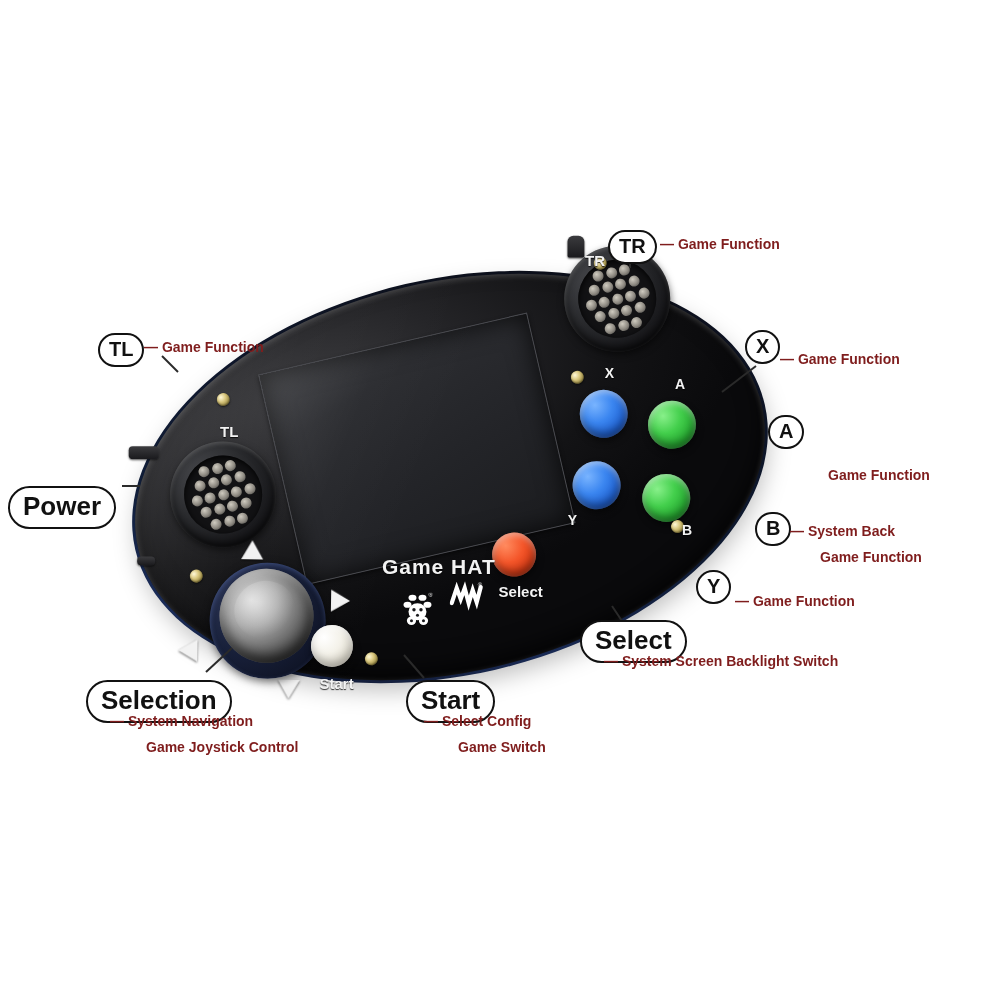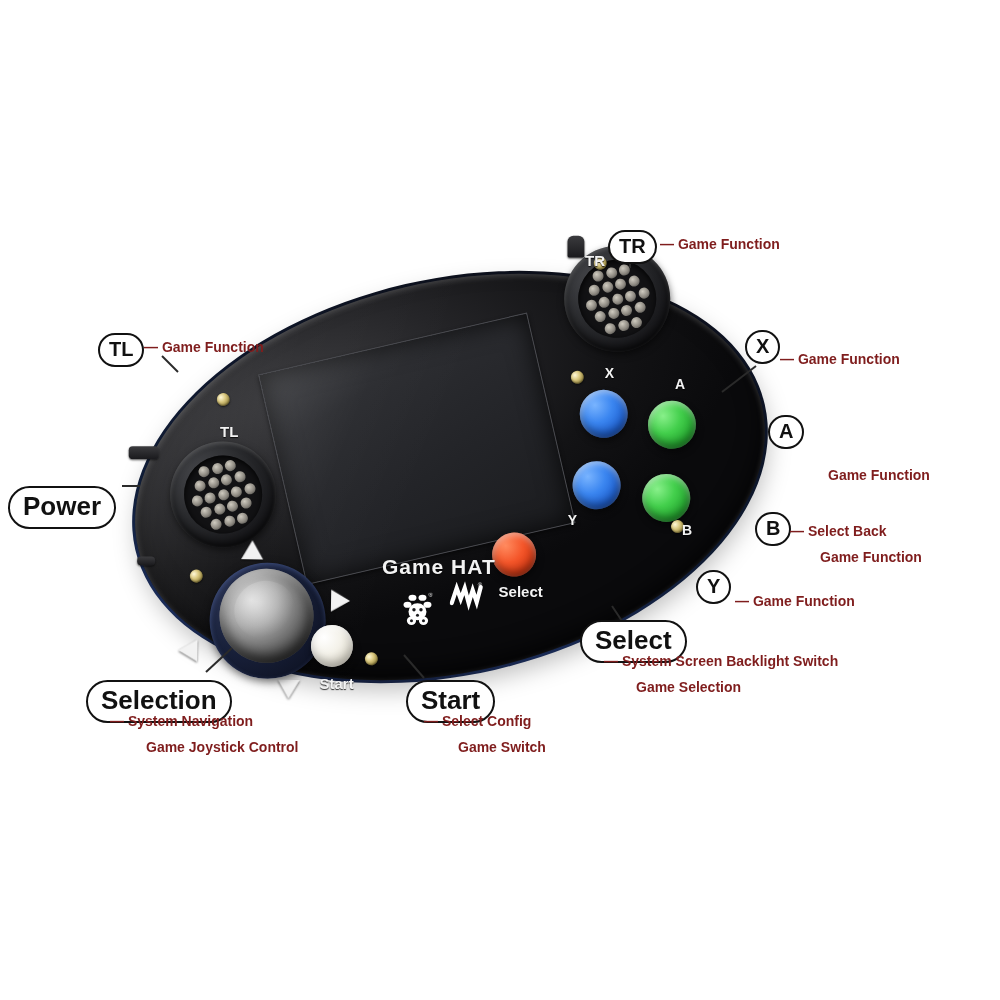--- a/index.html
+++ b/index.html
@@ -349,29 +349,28 @@
 
   <div class="pill small" style="left:745px;top:330px;">X</div>
   <div class="calltext" style="left:780px;top:350px;">— Game Function</div>
 
   <div class="pill small" style="left:768px;top:415px;">A</div>
   <div class="calltext" style="left:828px;top:466px;">Game Function</div>
 
   <div class="pill big" style="left:8px;top:466px;margin-top:20px;">Power</div>
 
   <div class="pill small" style="left:755px;top:512px;">B</div>
-  <div class="calltext" style="left:790px;top:522px;">— Select Back</div>
+  <div class="calltext" style="left:790px;top:522px;">— System Back</div>
   <div class="calltext" style="left:820px;top:548px;">Game Function</div>
 
   <div class="pill small" style="left:696px;top:570px;">Y</div>
   <div class="calltext" style="left:735px;top:592px;">— Game Function</div>
 
   <div class="pill big" style="left:580px;top:620px;">Select</div>
   <div class="calltext" style="left:604px;top:652px;">— System Screen Backlight Switch</div>
-  <div class="calltext" style="left:636px;top:678px;">Game Selection</div>
 
   <div class="pill big" style="left:86px;top:680px;">Selection</div>
   <div class="calltext" style="left:110px;top:712px;">— System Navigation</div>
   <div class="calltext" style="left:146px;top:738px;">Game Joystick Control</div>
 
   <div class="pill big" style="left:406px;top:680px;">Start</div>
   <div class="calltext" style="left:424px;top:712px;">— Select Config</div>
   <div class="calltext" style="left:458px;top:738px;">Game Switch</div>
 
 </div>

